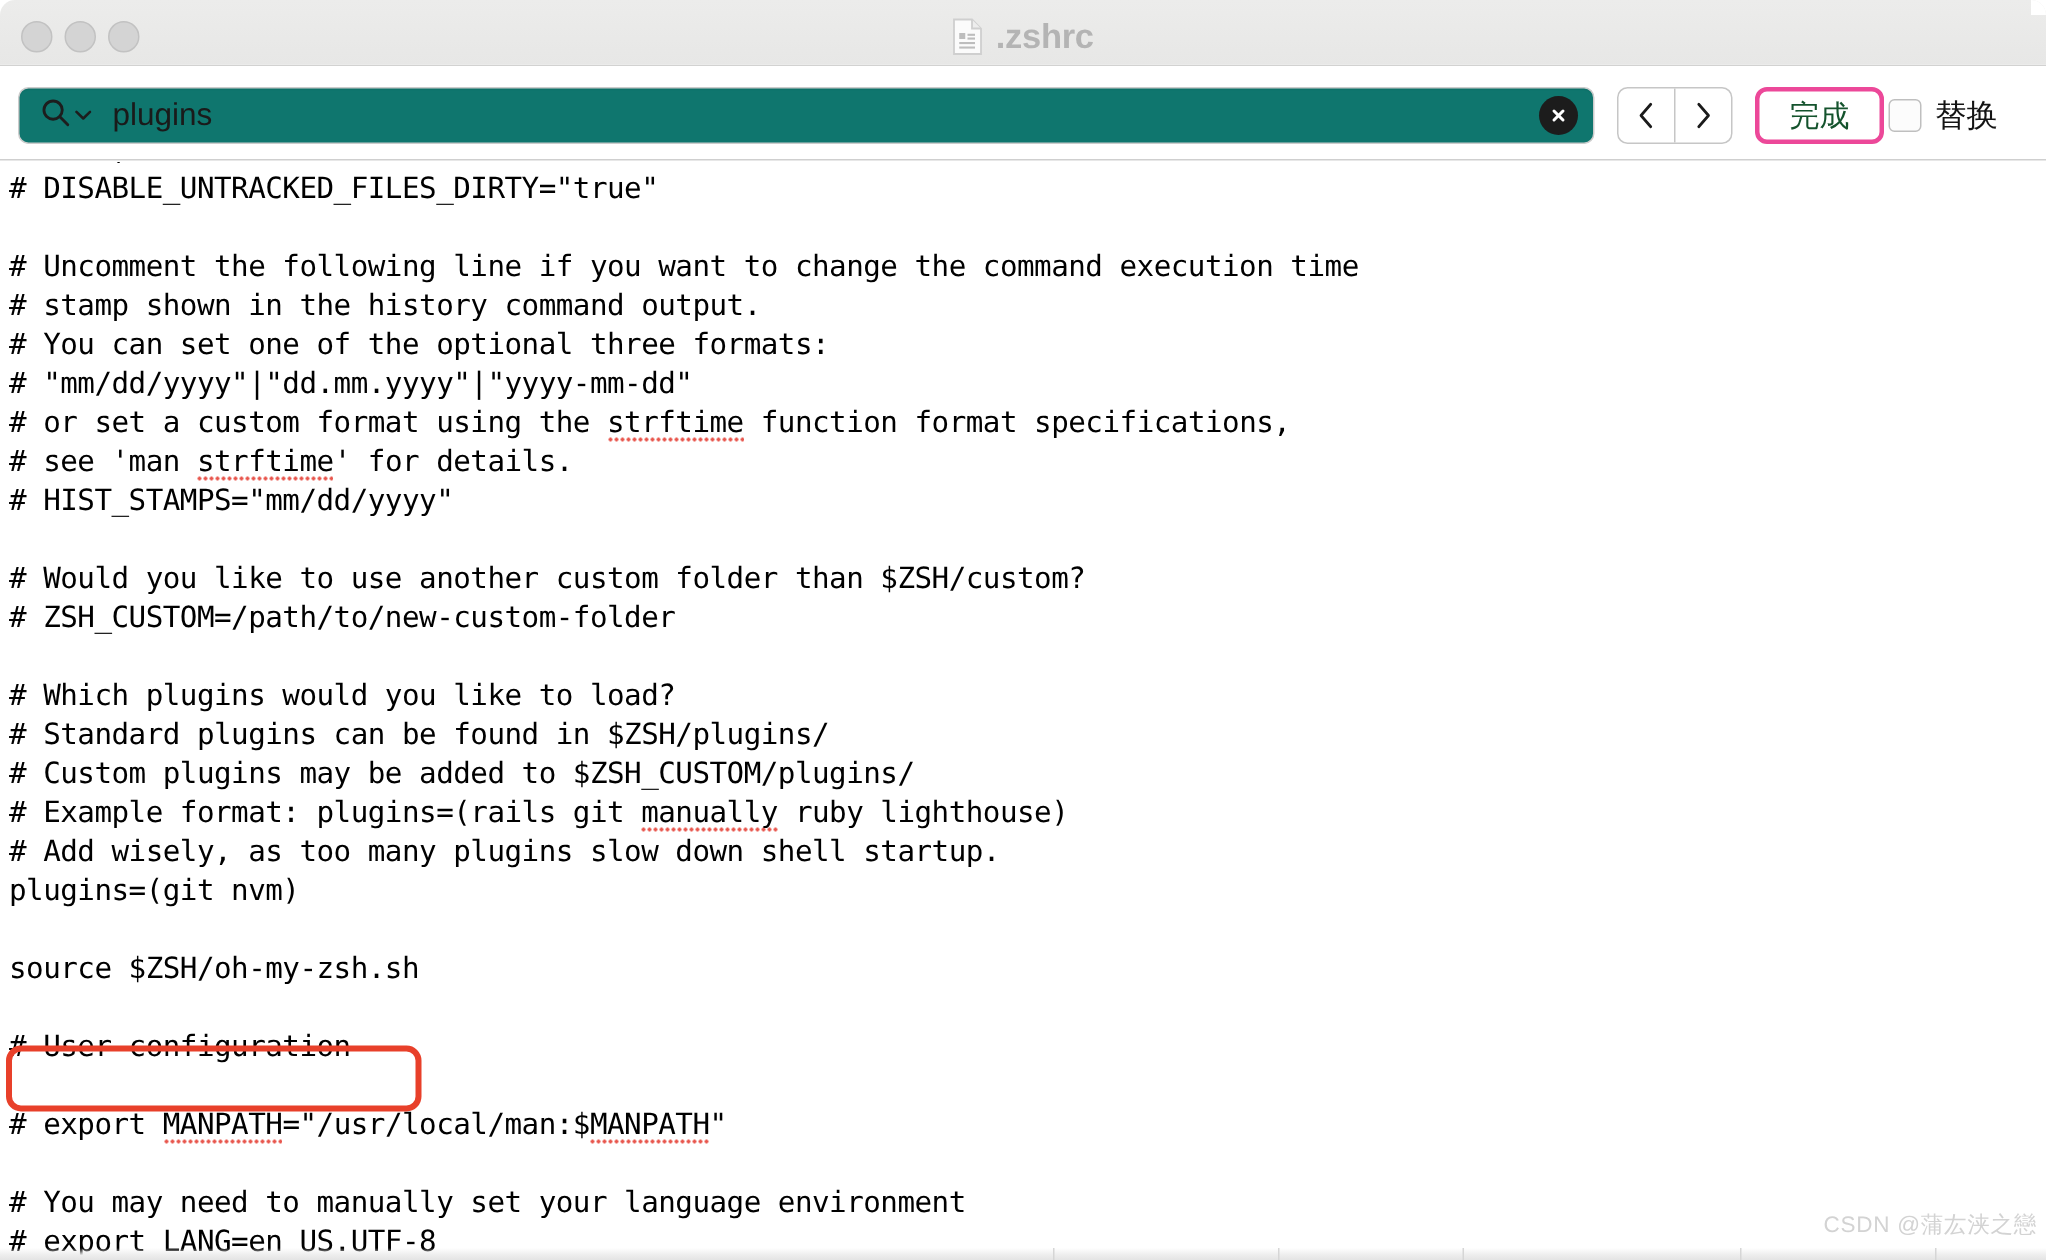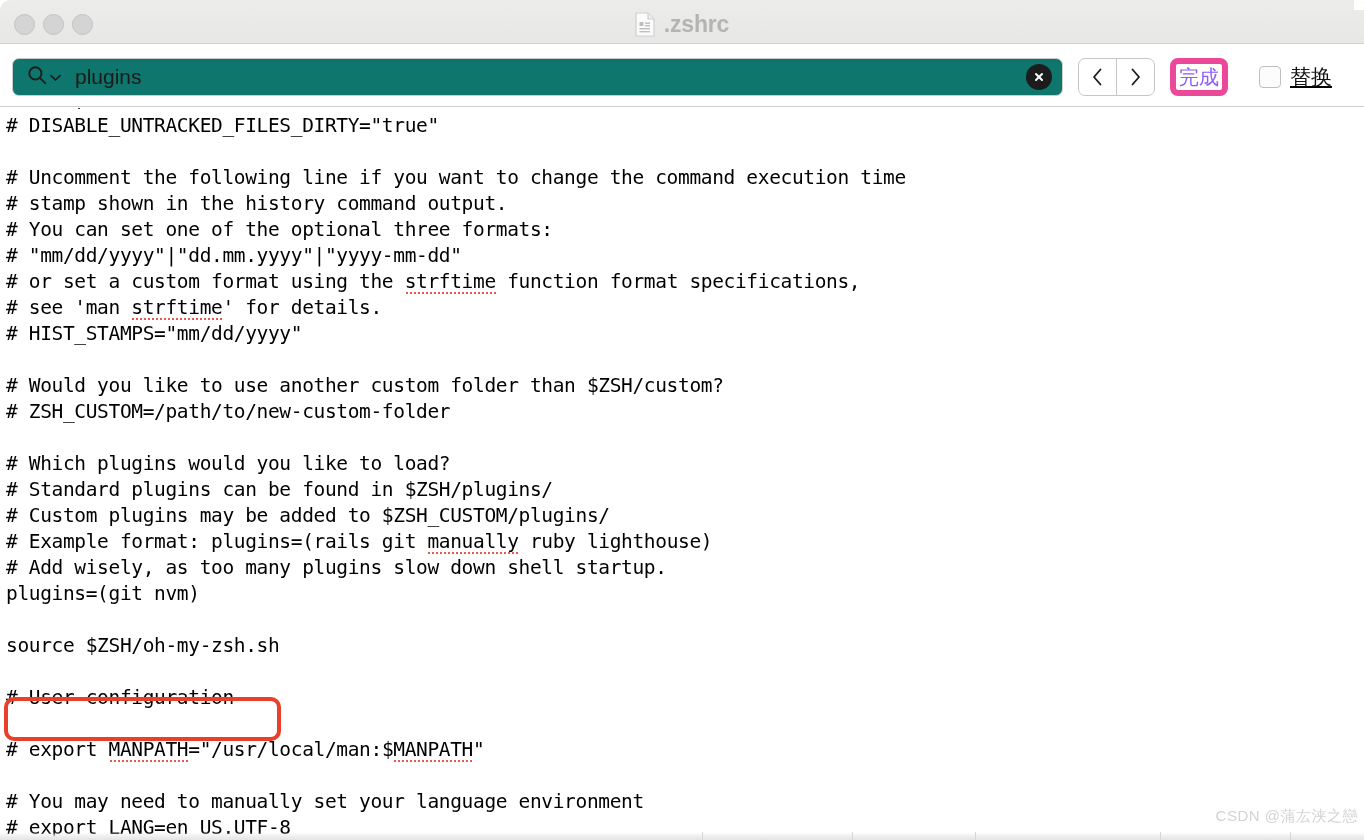--- a/index.html
+++ b/index.html
@@ -121,39 +121,38 @@
     align-items: center;
     justify-content: center;
     cursor: pointer;
   }
   .seg-btn:first-child { border-right: 1px solid #c6c6c6; }
   .seg-btn svg { display: block; }
 
   .done-btn {
     position: absolute;
     top: 10px; left: 1170px;
-    width: 58px; height: 38px;
-    border: 6px solid #ec4899;
+    width: 86px; height: 38px;
+    border: 3px solid #ec4899;
     border-radius: 8px;
     background: #ffffff;
     display: flex;
     align-items: center;
     justify-content: center;
     font-size: 20px;
-    color: #8b5cf6;
+    color: #14532d;
     cursor: pointer;
   }
   .replace-group {
     position: absolute;
     top: 10px; left: 1259px;
     height: 38px;
     display: flex;
     align-items: center;
     gap: 9px;
-    text-decoration: underline;
   }
   .checkbox {
     width: 22px; height: 22px;
     border: 1px solid #bfbfbf;
     border-radius: 4px;
     background: #fcfcfc;
     cursor: pointer;
   }
   .replace-label {
     font-size: 21px;

